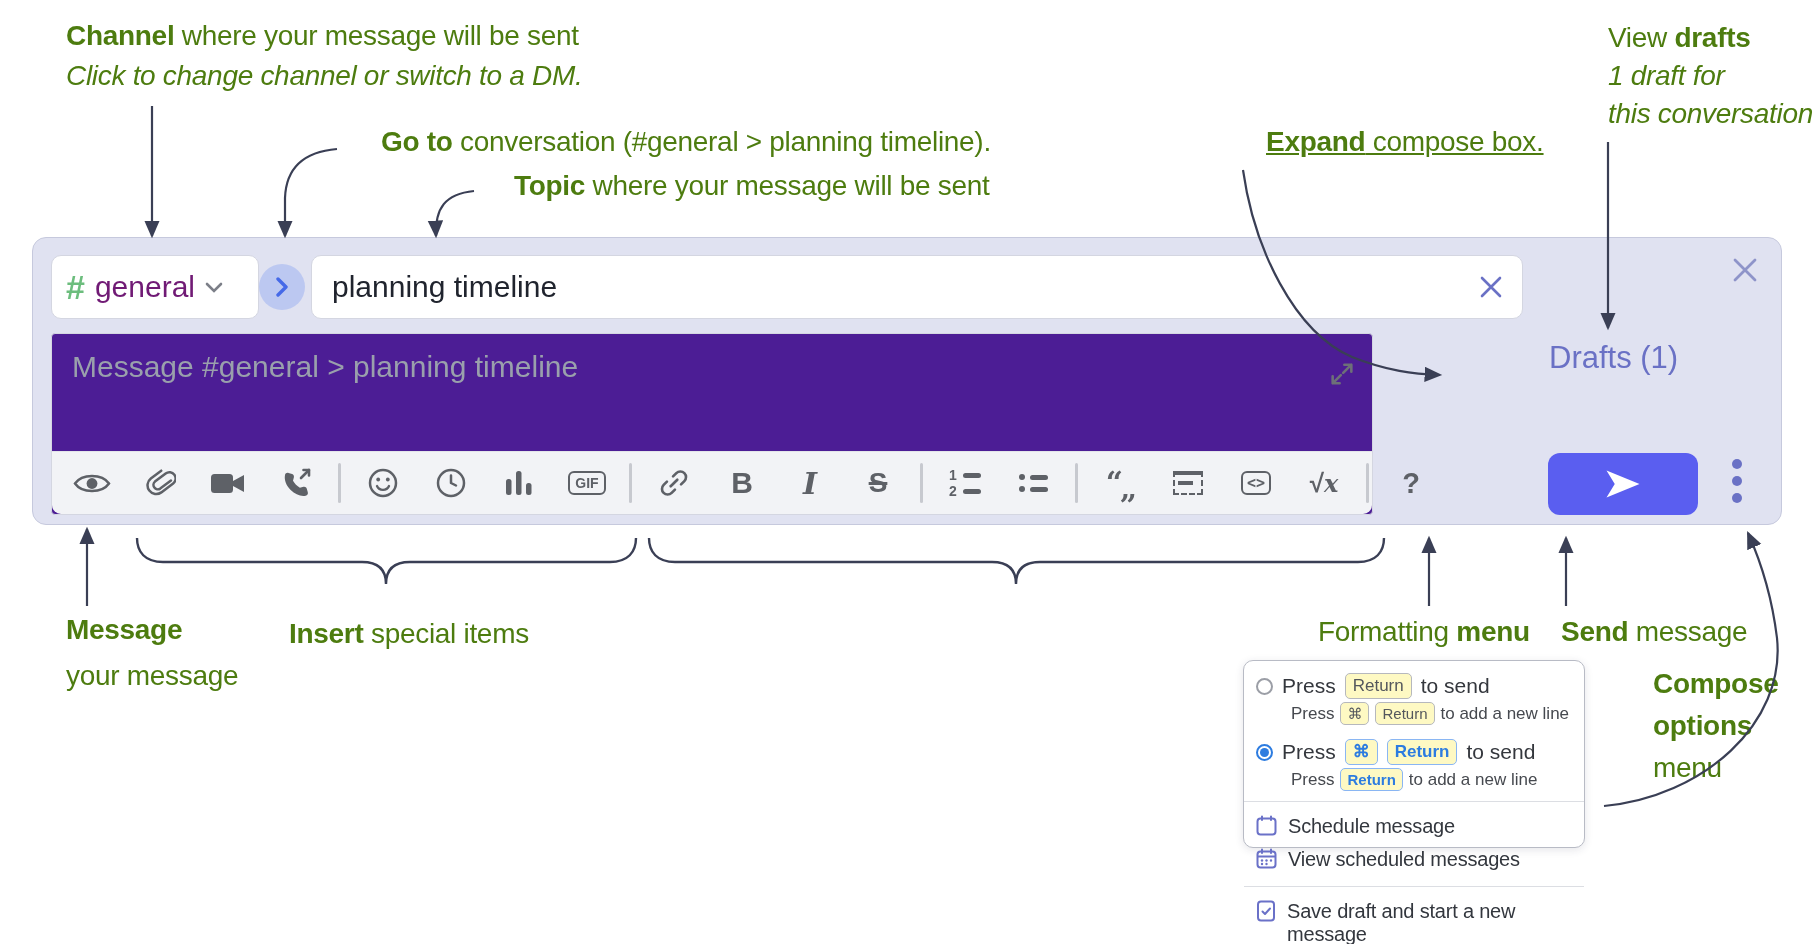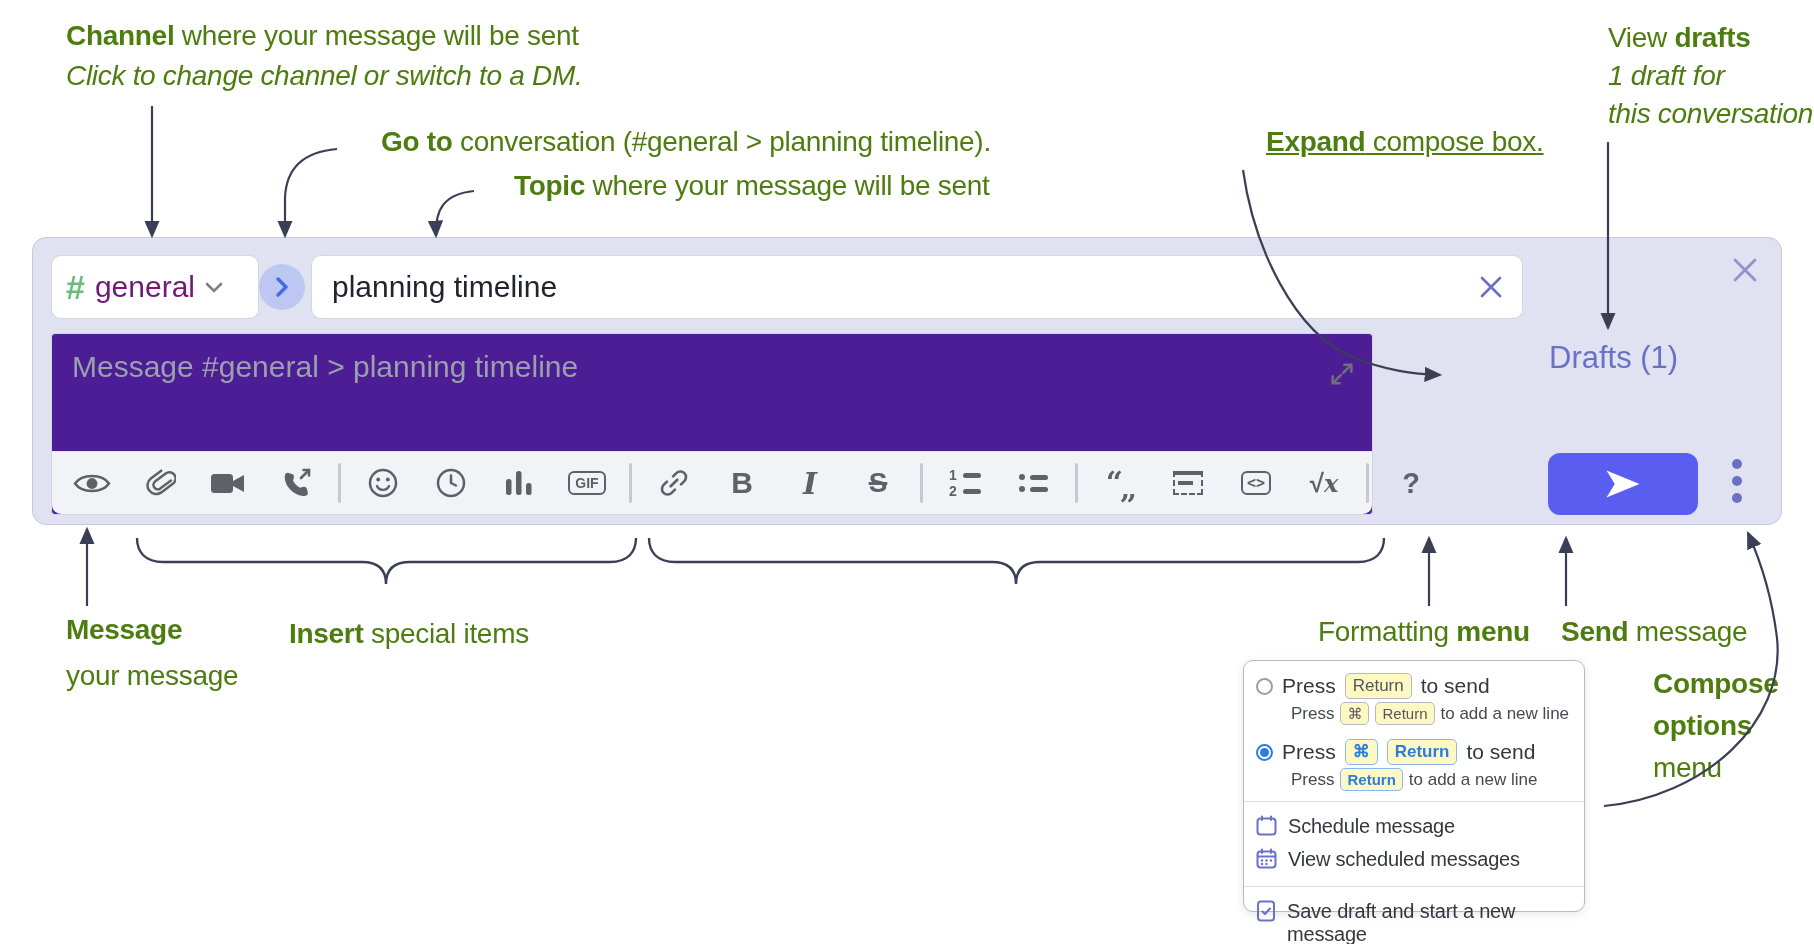--- a/index.html
+++ b/index.html
@@ -52,21 +52,21 @@
   .math-ic{font-size:26px;color:#5e6167;font-weight:600;}
   .math-ic i{font-family:"DejaVu Serif",serif;font-size:24px;}
   .help-q{font-size:29px;font-weight:600;color:#5e6167;}
   .drafts-link{position:absolute;left:1516px;top:102px;font-size:31px;color:#6a71c5;cursor:pointer;}
   .close-x{position:absolute;right:20px;top:16px;cursor:pointer;}
   .send-btn{position:absolute;left:1515px;top:215px;width:150px;height:62px;border-radius:12px;background:#5a5ef0;
       display:flex;align-items:center;justify-content:center;cursor:pointer;border:none;}
   .ellipsis{position:absolute;left:1699px;top:221px;display:flex;flex-direction:column;gap:7px;cursor:pointer;}
   .ellipsis .dot{width:10px;height:10px;border-radius:50%;background:#6a71c5;}
   
-  .popup{position:absolute;left:1243px;top:660px;width:342px;height:252px;background:#fff;border:1.5px solid #b8bbc5;
+  .popup{position:absolute;left:1243px;top:660px;width:342px;height:188px;background:#fff;border:1.5px solid #b8bbc5;
       border-radius:10px;box-sizing:border-box;box-shadow:0 2px 8px rgba(40,44,70,.12);z-index:30;padding-top:10px;}
   .opt-main{display:flex;align-items:center;gap:9px;padding:2px 12px 0 12px;font-size:21px;color:#34373d;}
   .opt-sub{padding:3px 12px 0 47px;font-size:17px;color:#46494f;display:flex;align-items:center;gap:6px;}
   .radio{width:17px;height:17px;border-radius:50%;border:2px solid #9b9ea6;box-sizing:border-box;flex:none;cursor:pointer;}
   .radio.sel{border-color:#2d7ce0;position:relative;}
   .radio.sel::after{content:"";position:absolute;left:2px;top:2px;width:9px;height:9px;border-radius:50%;background:#2d7ce0;}
   .key{display:inline-block;border:1.5px solid #b6b8bd;border-radius:5px;background:#fef9c3;color:#54575d;
       padding:0 7px;line-height:24px;font-size:17px;}
   .key.small{font-size:15px;line-height:21px;padding:0 6px;}
   .key.blue{border-color:#8ab6f3;color:#2d7ce0;font-weight:700;}

